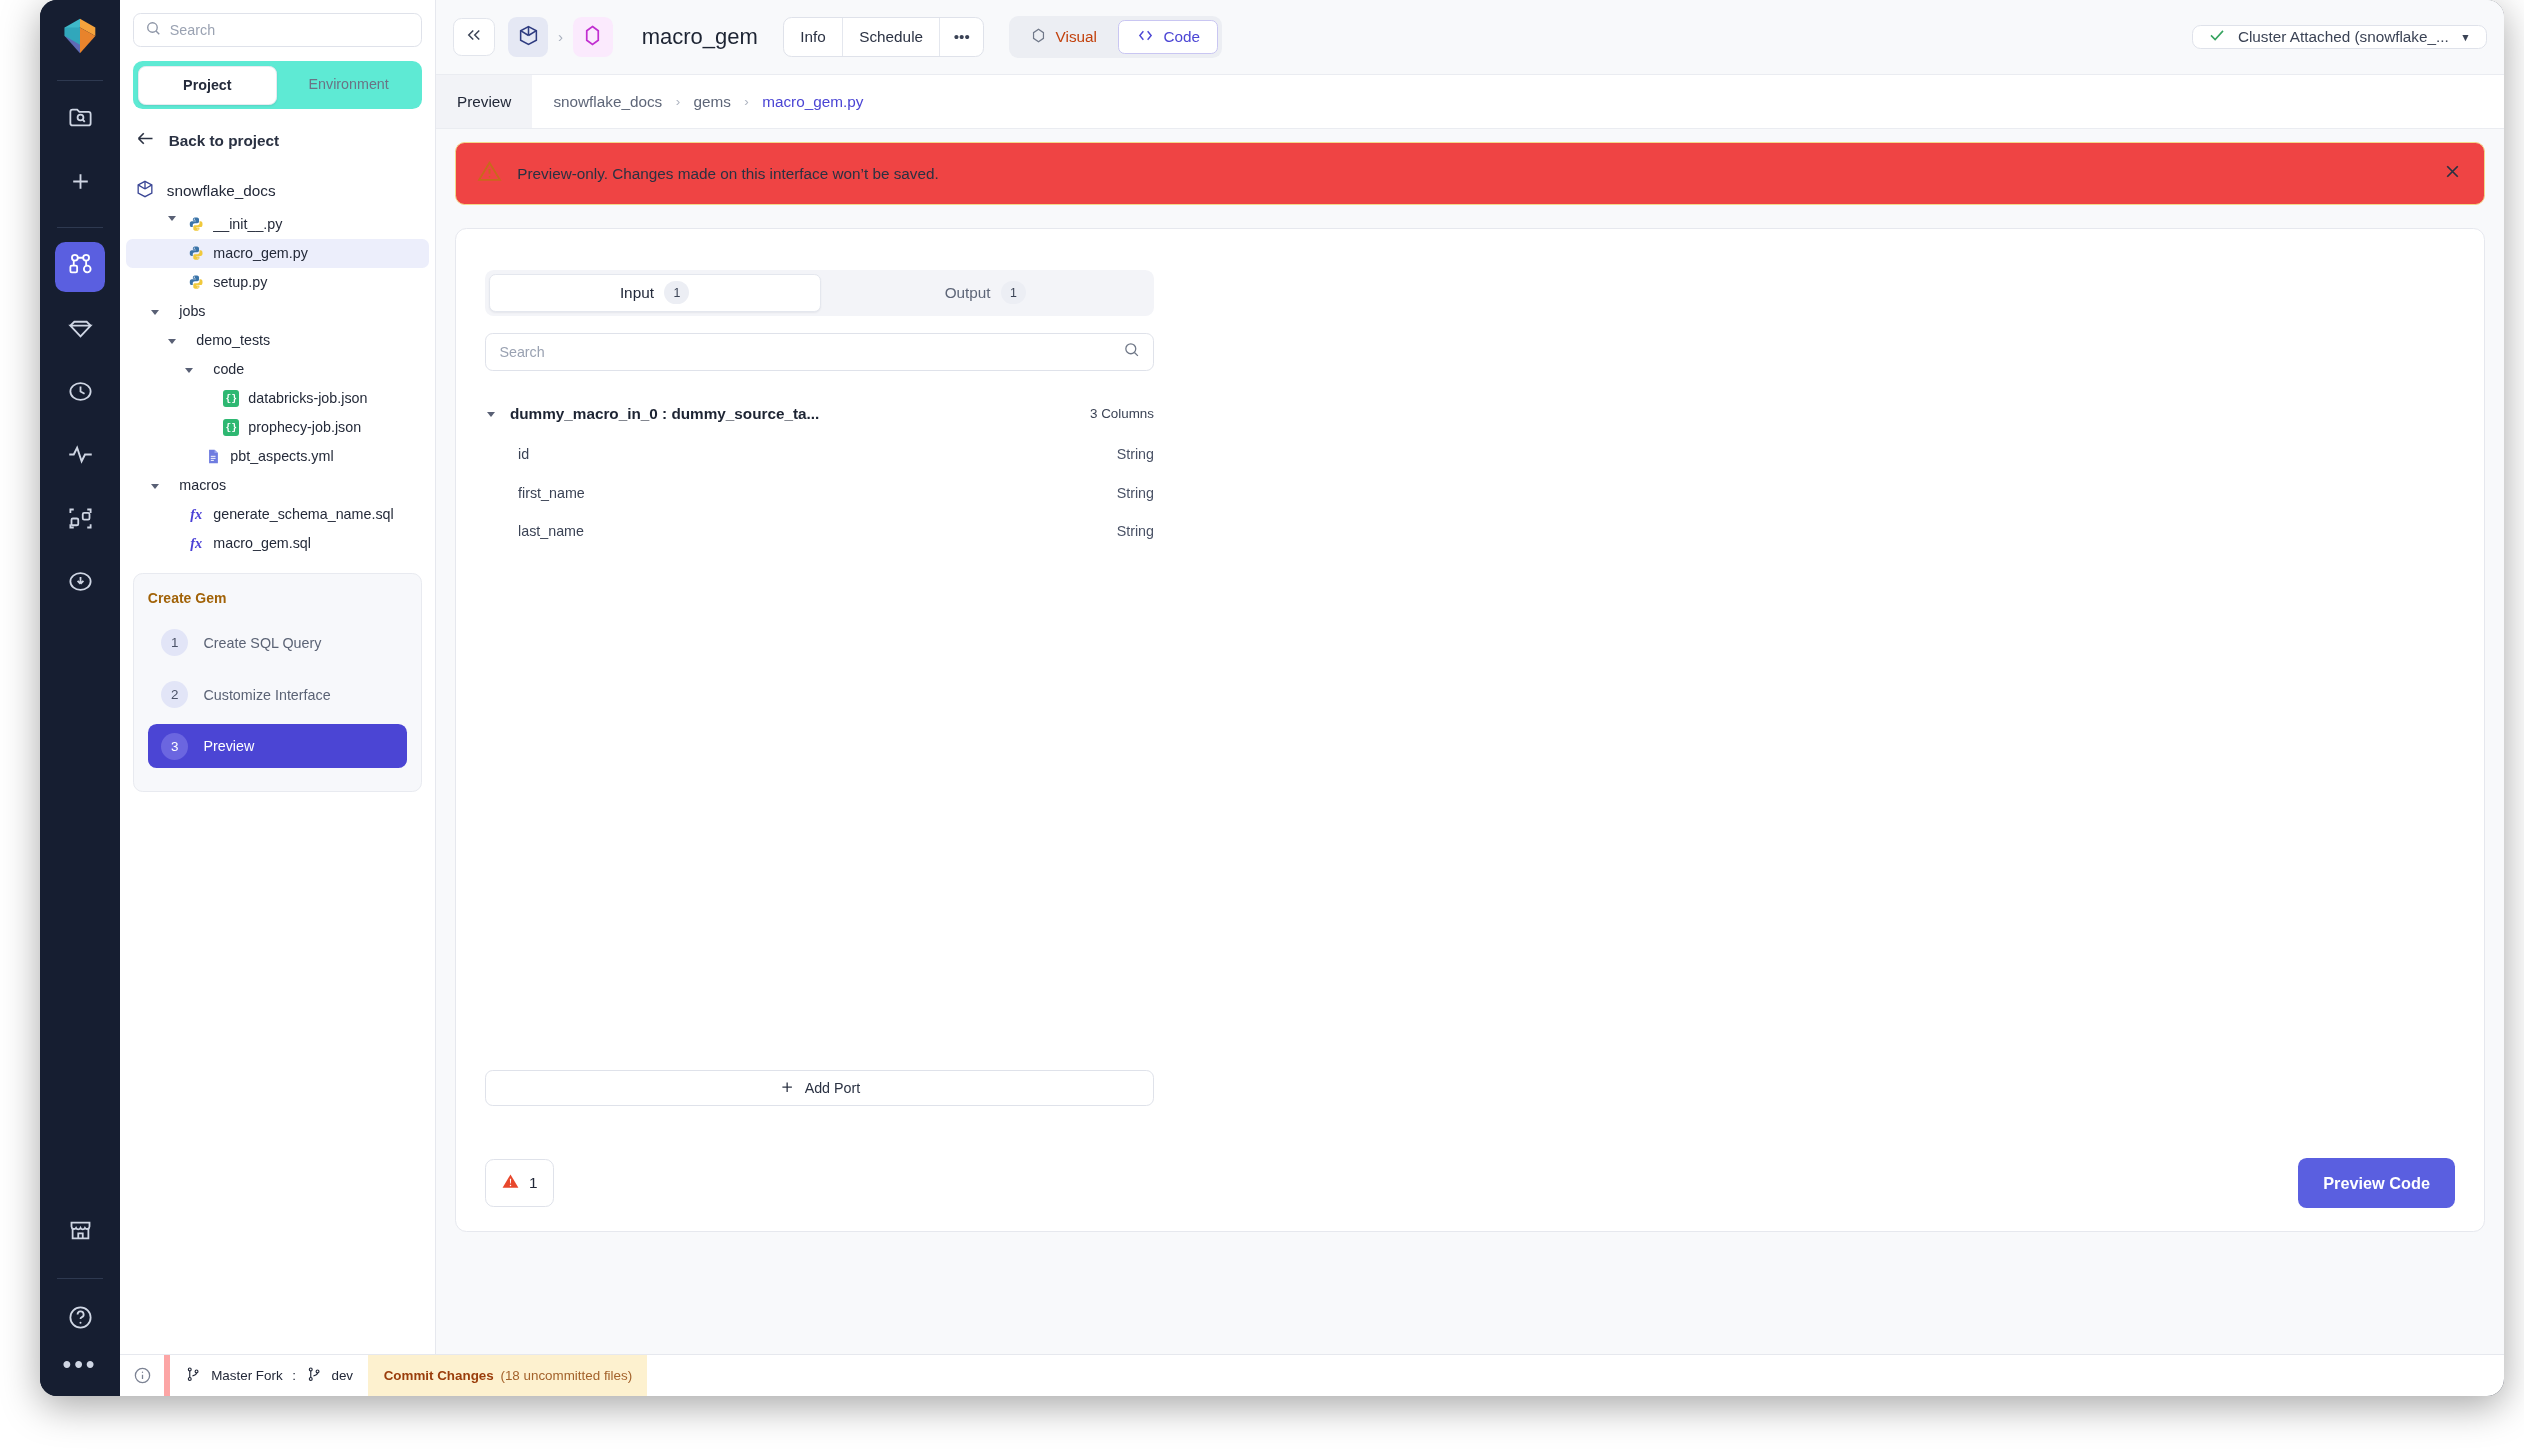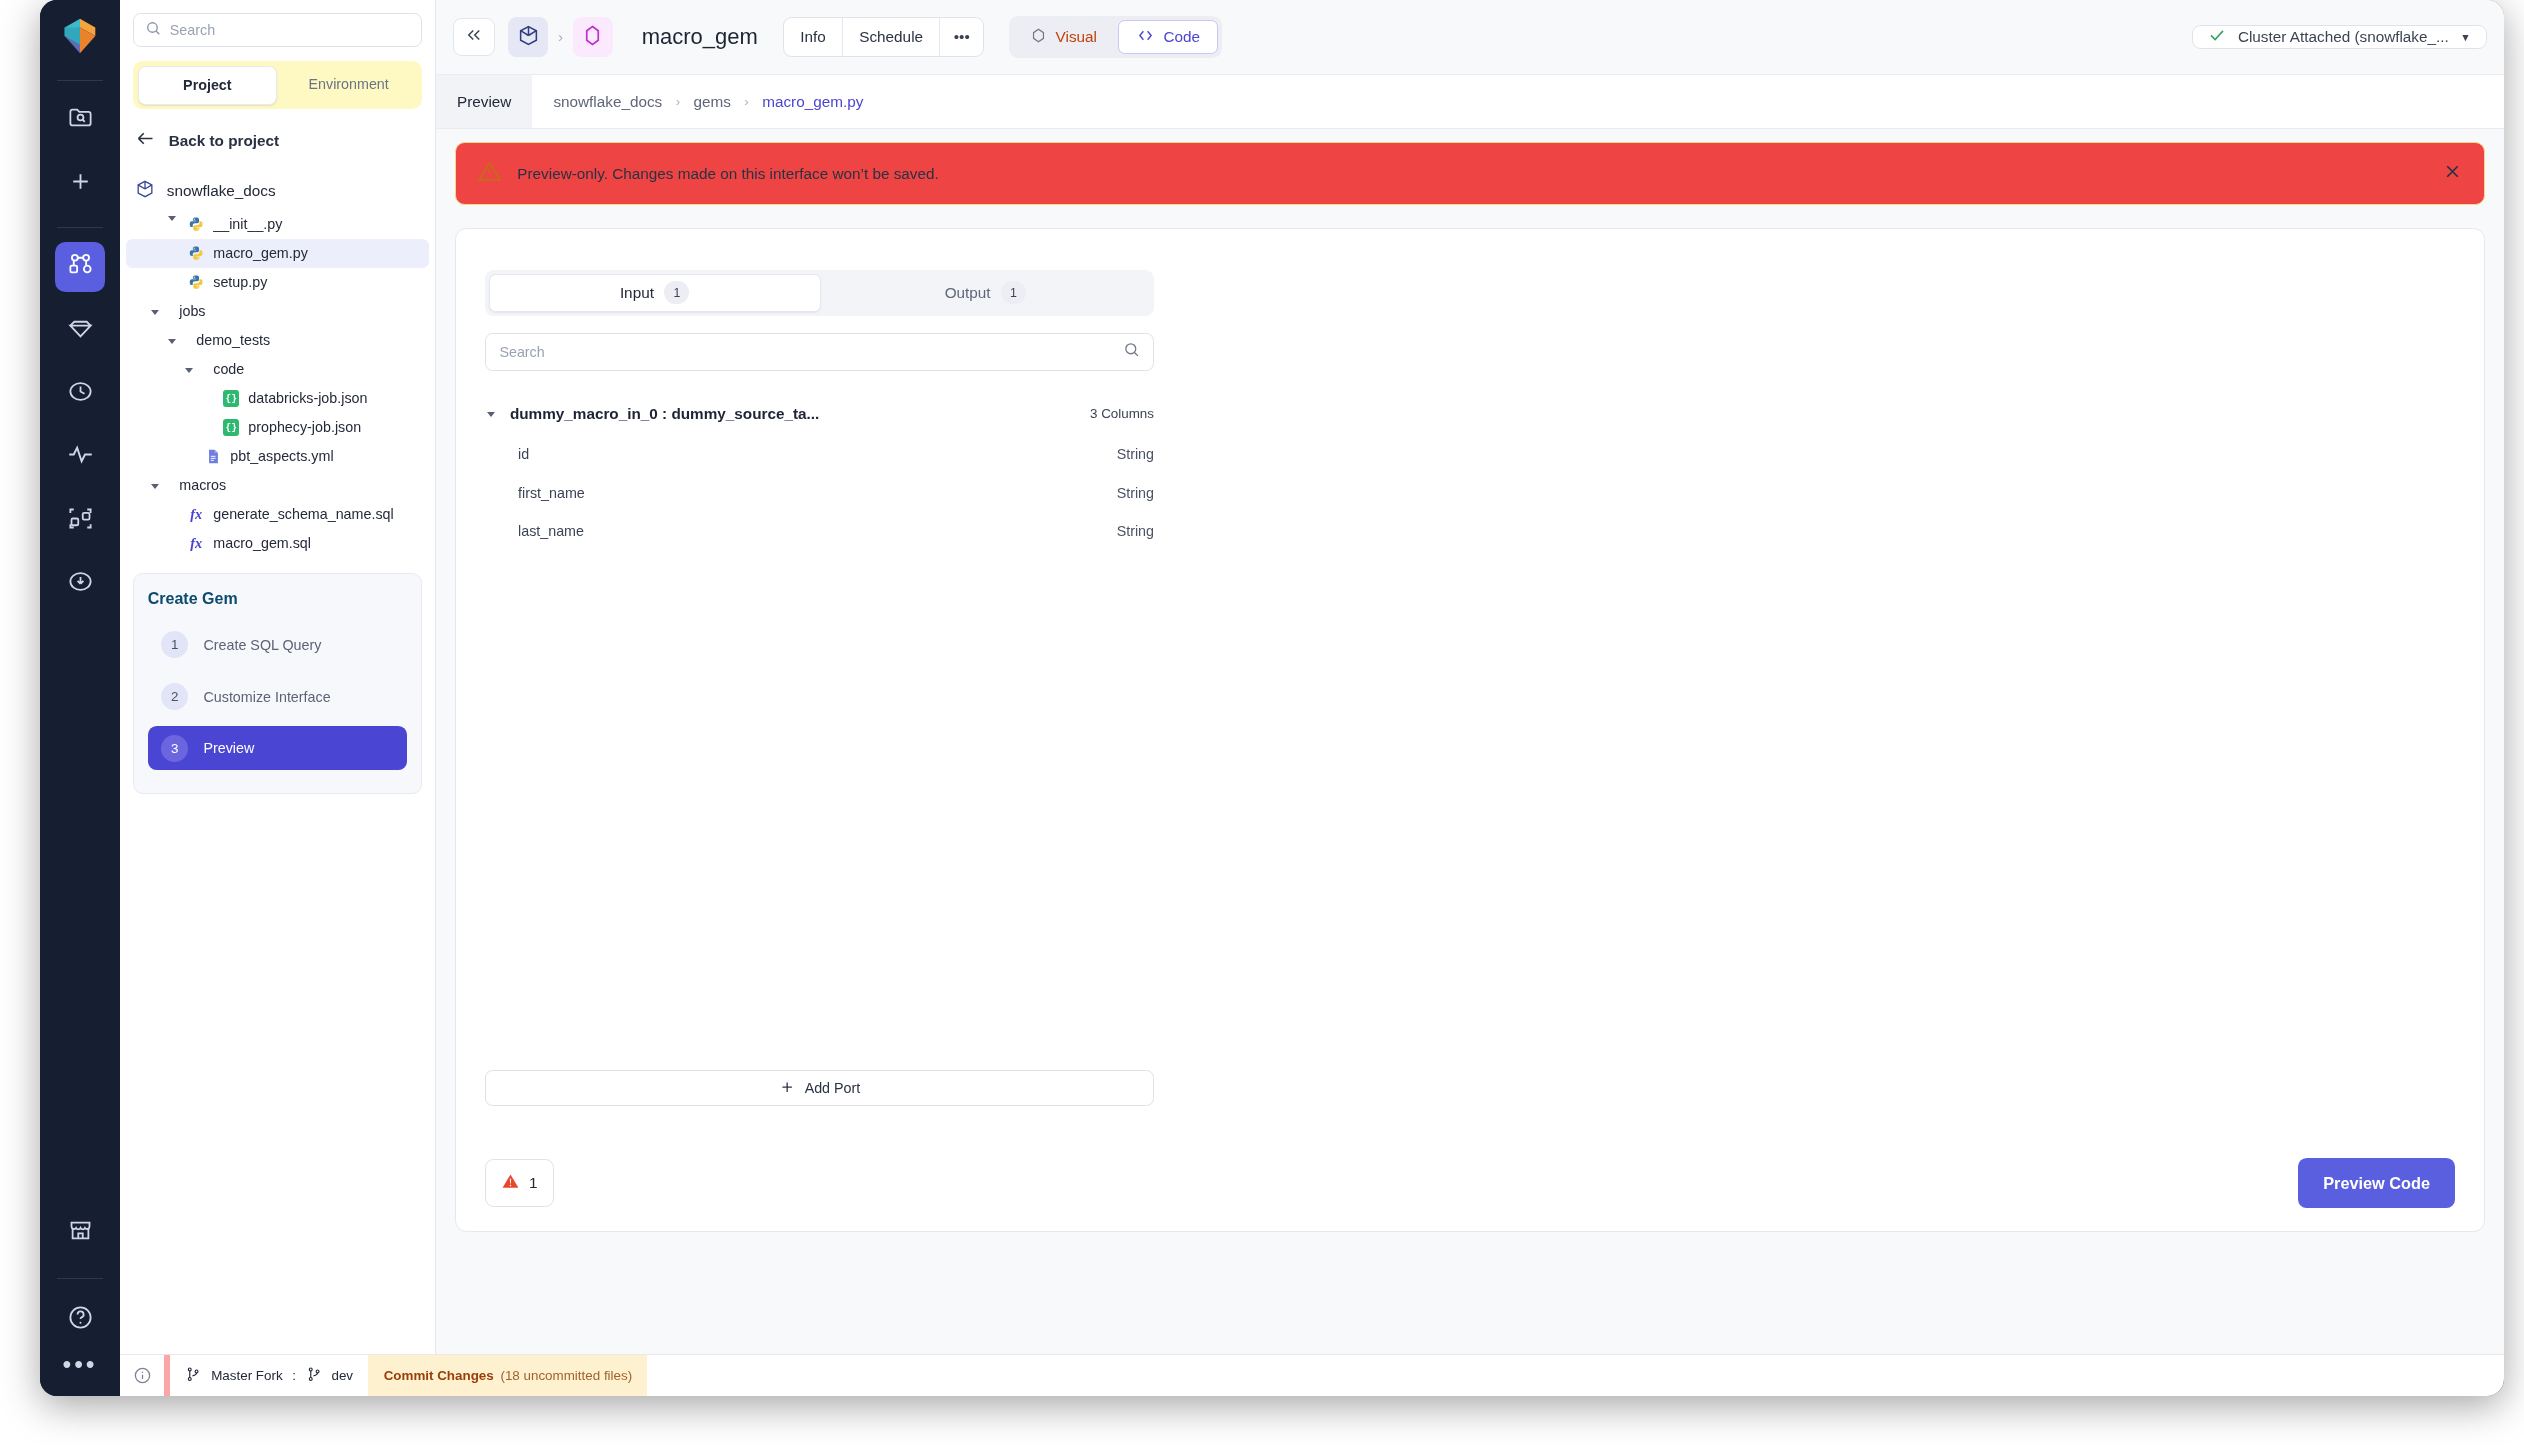--- a/index.html
+++ b/index.html
@@ -51,21 +51,21 @@
     display: flex; flex-direction: column;
   }
   .search-wrap { padding: 13.4px 13.4px 7.7px 13.4px; }
   .search-box {
     height: 34px; border: 1px solid #dfe2ea; border-radius: 7.7px;
     display: flex; align-items: center; gap: 8.6px; padding: 0 10.5px;
     background: #fff;
   }
   .search-box .ph { color: #9aa2b2; font-size: 14.3px; }
   .seg {
-    margin: 5.7px 13.4px 0 13.4px; background: #fef9c3; border-radius: 9.6px;
+    margin: 5.7px 13.4px 0 13.4px; background: #5eead4; border-radius: 9.6px;
     display: flex; padding: 4.8px; gap: 4px;
   }
   .seg-item {
     flex: 1; text-align: center; font-size: 14.3px; padding: 10.5px 0;
     border-radius: 7.7px; color: #6b7385;
   }
   .seg-item.active {
     background: #ffffff; color: #252b3b; font-weight: 700;
     box-shadow: 0 1px 1.9px rgba(16,24,40,0.10); border: 1px solid #e8eaf0;
   }
@@ -103,21 +103,21 @@
     font-family: "Liberation Mono", monospace;
   }
   .fx { color: #4b40d6; font-weight: 700; font-style: italic; font-size: 14.3px;
         font-family: "Liberation Serif", serif; }
 
   
   .create-gem {
     margin: 15.3px 13.4px 0 13.4px; background: #f7f8fb;
     border: 1px solid #e8eaf0; border-radius: 9.6px; padding: 15.3px 13.4px 15.3px 13.4px;
   }
-  .cg-title { font-size: 16px; font-weight: 700; color: #0c4a6e; margin-bottom: 15.3px; }
+  .cg-title { font-size: 14px; font-weight: 700; color: #a16207; margin-bottom: 15.3px; }
   .cg-step {
     display: flex; align-items: center; gap: 15.3px;
     height: 44px; padding: 0 13.4px; border-radius: 8.6px; margin-bottom: 7.7px;
     color: #5b6375; font-size: 14.3px;
   }
   .cg-step .num {
     width: 27px; height: 27px; border-radius: 50%;
     background: #e2e5f7; color: #4a5167;
     display: flex; align-items: center; justify-content: center; font-size: 13.4px;
   }

